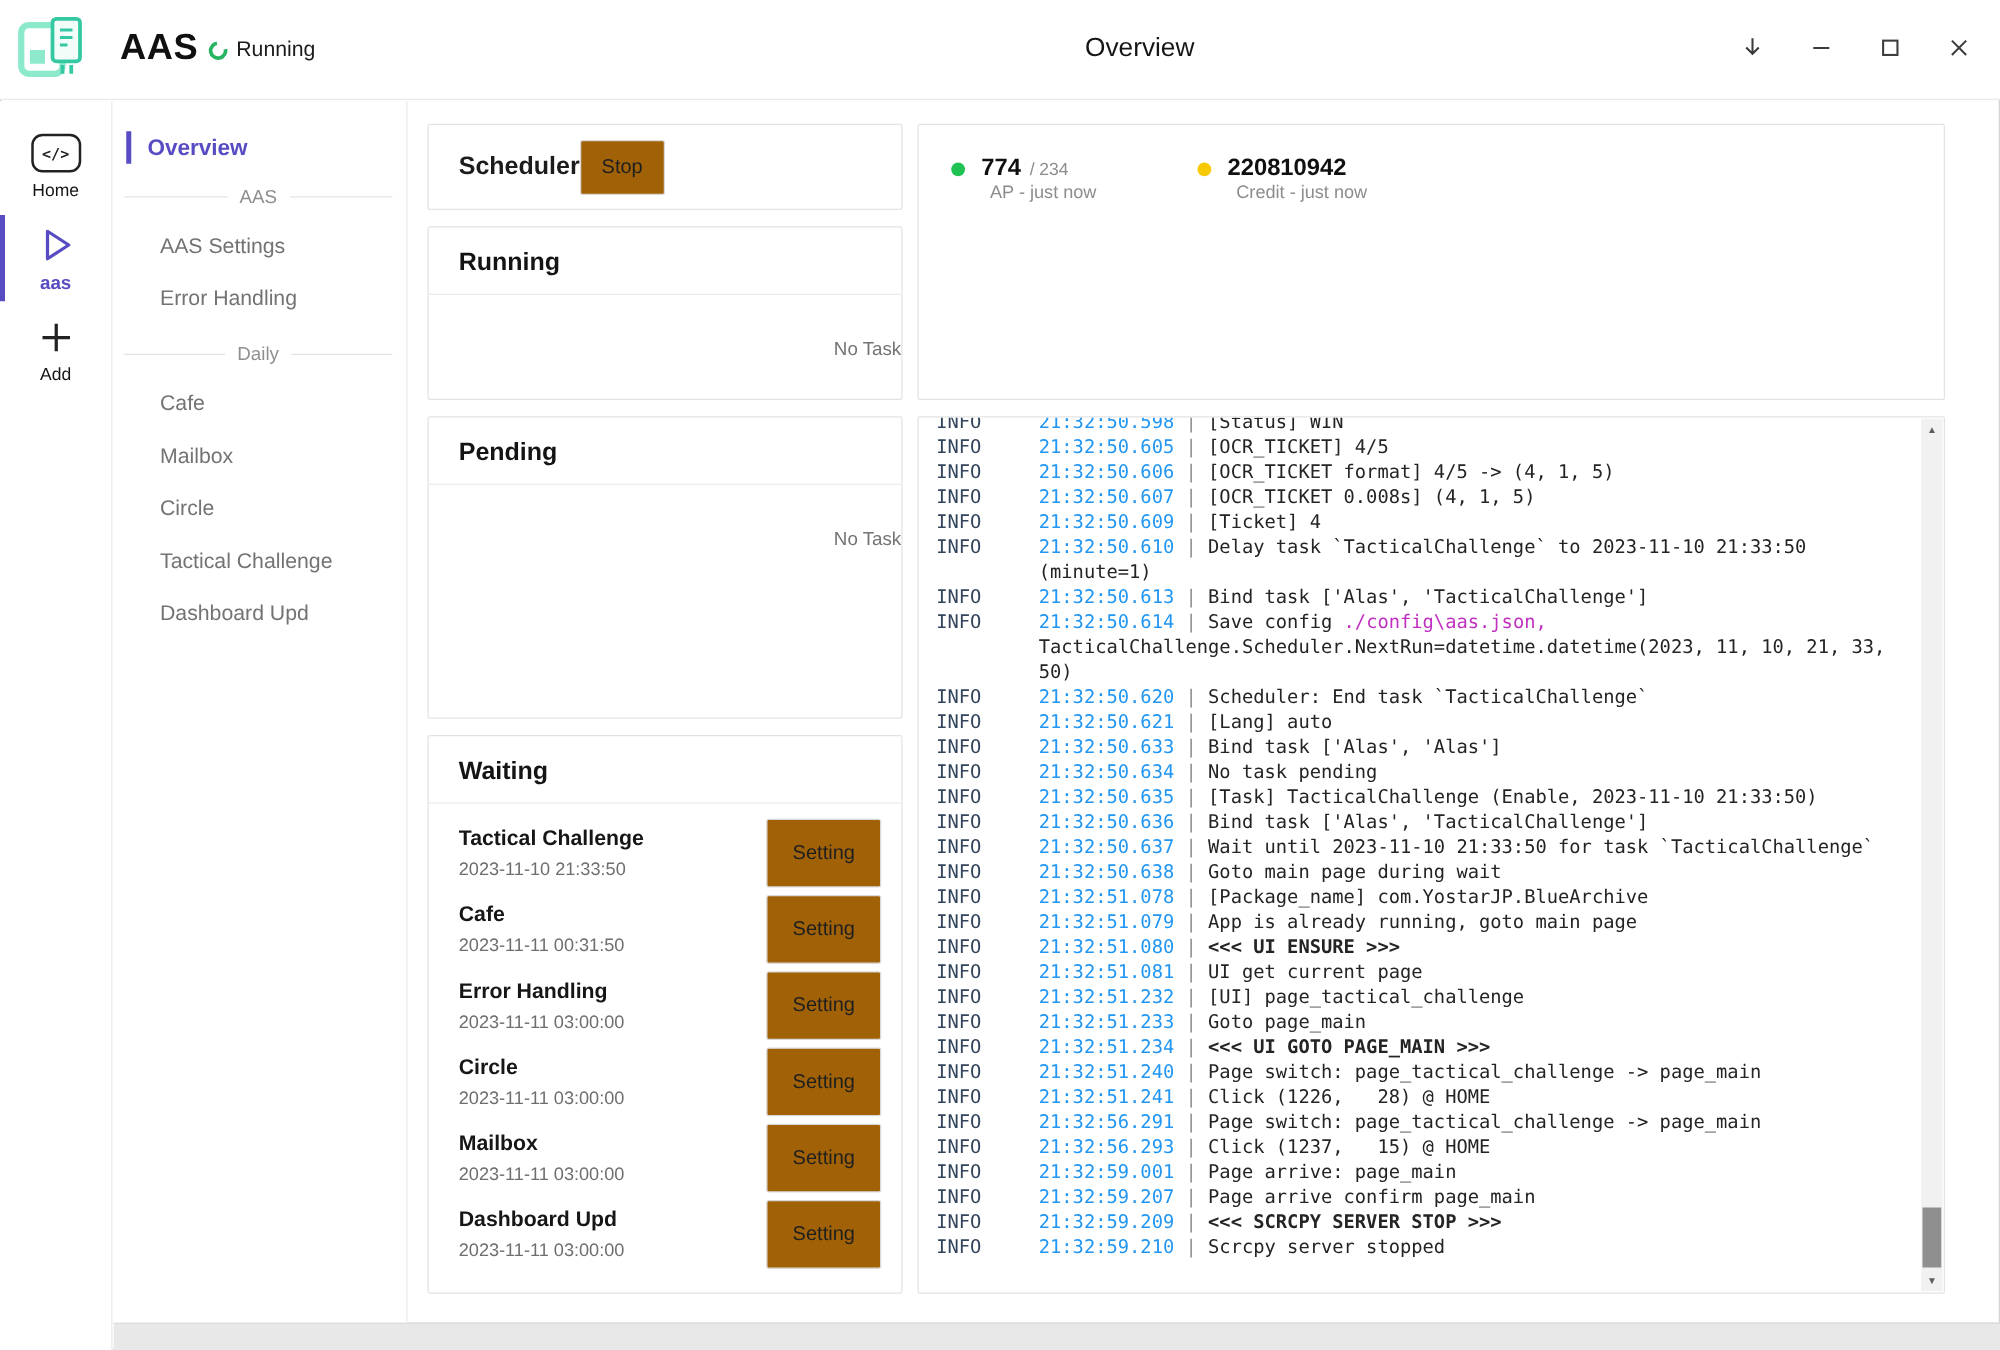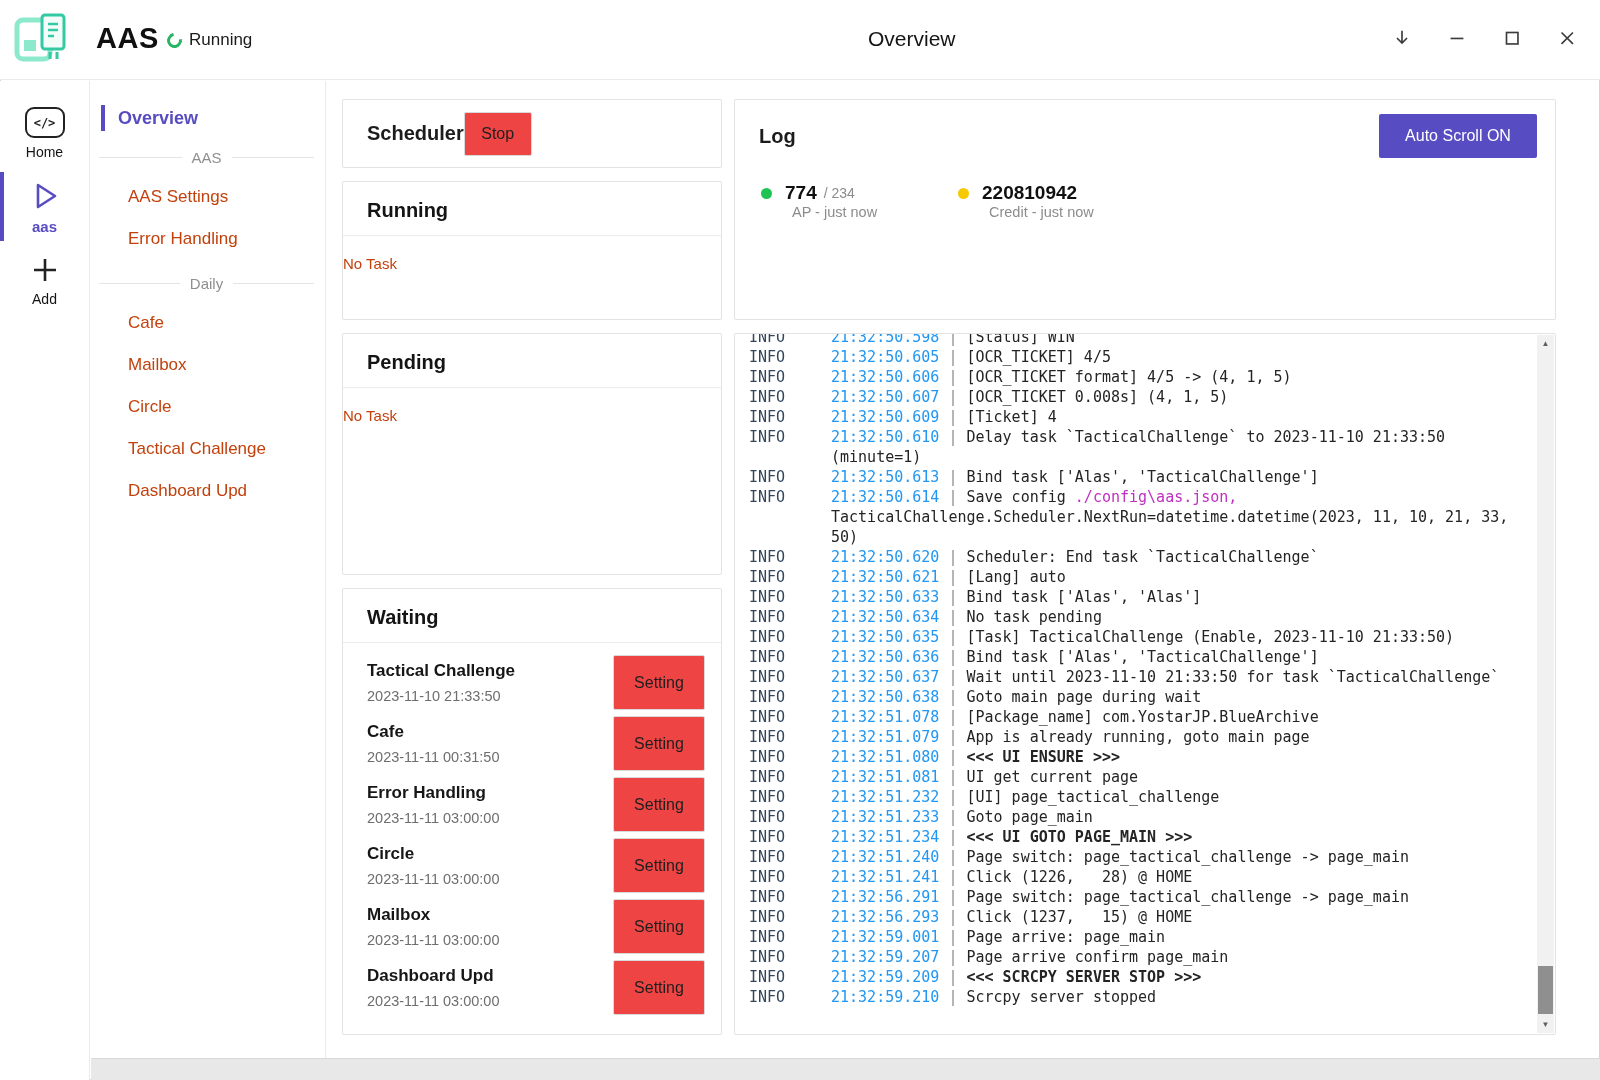--- a/index.html
+++ b/index.html
@@ -35,27 +35,27 @@
   .rail-item.active::before{content:"";position:absolute;left:0;top:4px;bottom:2px;width:4px;background:var(--accent)}
   .rail-item.active .rail-label{color:var(--accent);font-weight:700;font-size:15px}
   .home-icon{width:40px;height:31px;border:2px solid #222;border-radius:9px;display:flex;align-items:center;justify-content:center;
     font-family:"DejaVu Sans Mono",monospace;font-size:12px;font-weight:700;color:#222}
   
   .menu{position:absolute;left:91px;top:81px;bottom:22px;width:235px;background:#fff;border-right:1px solid #eaeaea;padding-top:21px;z-index:3}
   .menu-overview{position:relative;margin-bottom:6px;padding-left:27px;height:32px;line-height:32px;font-size:18px;font-weight:700;color:var(--accent);cursor:pointer}
   .menu-overview::before{content:"";position:absolute;left:10px;top:3px;width:4px;height:26px;background:var(--accent)}
   .menu-divider{display:flex;align-items:center;gap:10px;margin:15px 11px 10px 8px;color:#8f8f8f;font-size:15px}
   .menu-divider .line{flex:1;height:1px;background:#e4e4e4}
-  .menu-item{height:42px;line-height:42px;padding-left:37px;font-size:17px;color:#c2410c;cursor:pointer}
+  .menu-item{height:42px;line-height:42px;padding-left:37px;font-size:17px;color:#737373;cursor:pointer}
   .bottom-strip{position:absolute;left:91px;right:0;bottom:0;height:22px;background:#e8e8e8;border-top:1px solid #d8d8d8;z-index:2}
   
   .card{position:absolute;background:#fff;border:1px solid #e3e3e3;border-radius:2px}
   .card-head{padding:17px 24px 13px;font-size:20px;font-weight:700;color:#141414;border-bottom:1px solid #ececec}
-  .btn-outline{background:#ef4444;border:1px solid #d9d9d9;border-radius:2px;font-size:16px;color:#1f1f1f;font-family:inherit;cursor:pointer}
-  .no-task{text-align:left;color:#c2410c;font-size:15px;margin-top:19px}
+  .btn-outline{background:#a16207;border:1px solid #d9d9d9;border-radius:2px;font-size:16px;color:#1f1f1f;font-family:inherit;cursor:pointer}
+  .no-task{text-align:right;color:#737373;font-size:15px;margin-top:35px}
   #card-scheduler{left:342px;top:99px;width:380px;height:69px}
   .sched-row{display:flex;justify-content:flex-start;align-items:center;height:100%;padding:0 15px 0 24px}
   .sched-title{font-size:20px;font-weight:700}
   .stop-btn{width:68px;height:44px}
   #card-running{left:342px;top:181px;width:380px;height:139px}
   #card-pending{left:342px;top:333px;width:380px;height:242px}
   #card-waiting{left:342px;top:588px;width:380px;height:447px}
   .wait-rows{padding:13px 16px 0 24px}
   .wait-row{display:flex;justify-content:space-between;align-items:center;height:53px;margin-bottom:8px}
   .wait-name{font-size:17px;font-weight:700;color:#161616}
@@ -235,24 +235,20 @@
         <div class="wait-info">
           <div class="wait-name">Dashboard Upd</div>
           <div class="wait-time">2023-11-11 03:00:00</div>
         </div>
         <button class="btn-outline setting-btn">Setting</button>
       </div>
     </div>
 </section>
 
 <section class="card" id="card-log-head">
-  <div class="log-head-row">
-    <span class="log-title">Log</span>
-    <button class="autoscroll-btn">Auto Scroll ON</button>
-  </div>
   <div class="stats">
       <div class="stat">
         <div class="stat-top">
           <span class="stat-dot" style="background: rgb(31, 195, 83);"></span>
           <span class="stat-value">774</span>
           <span class="stat-suffix">/ 234</span>
         </div>
         <div class="stat-caption">AP - just now</div>
       </div>
       <div class="stat">

